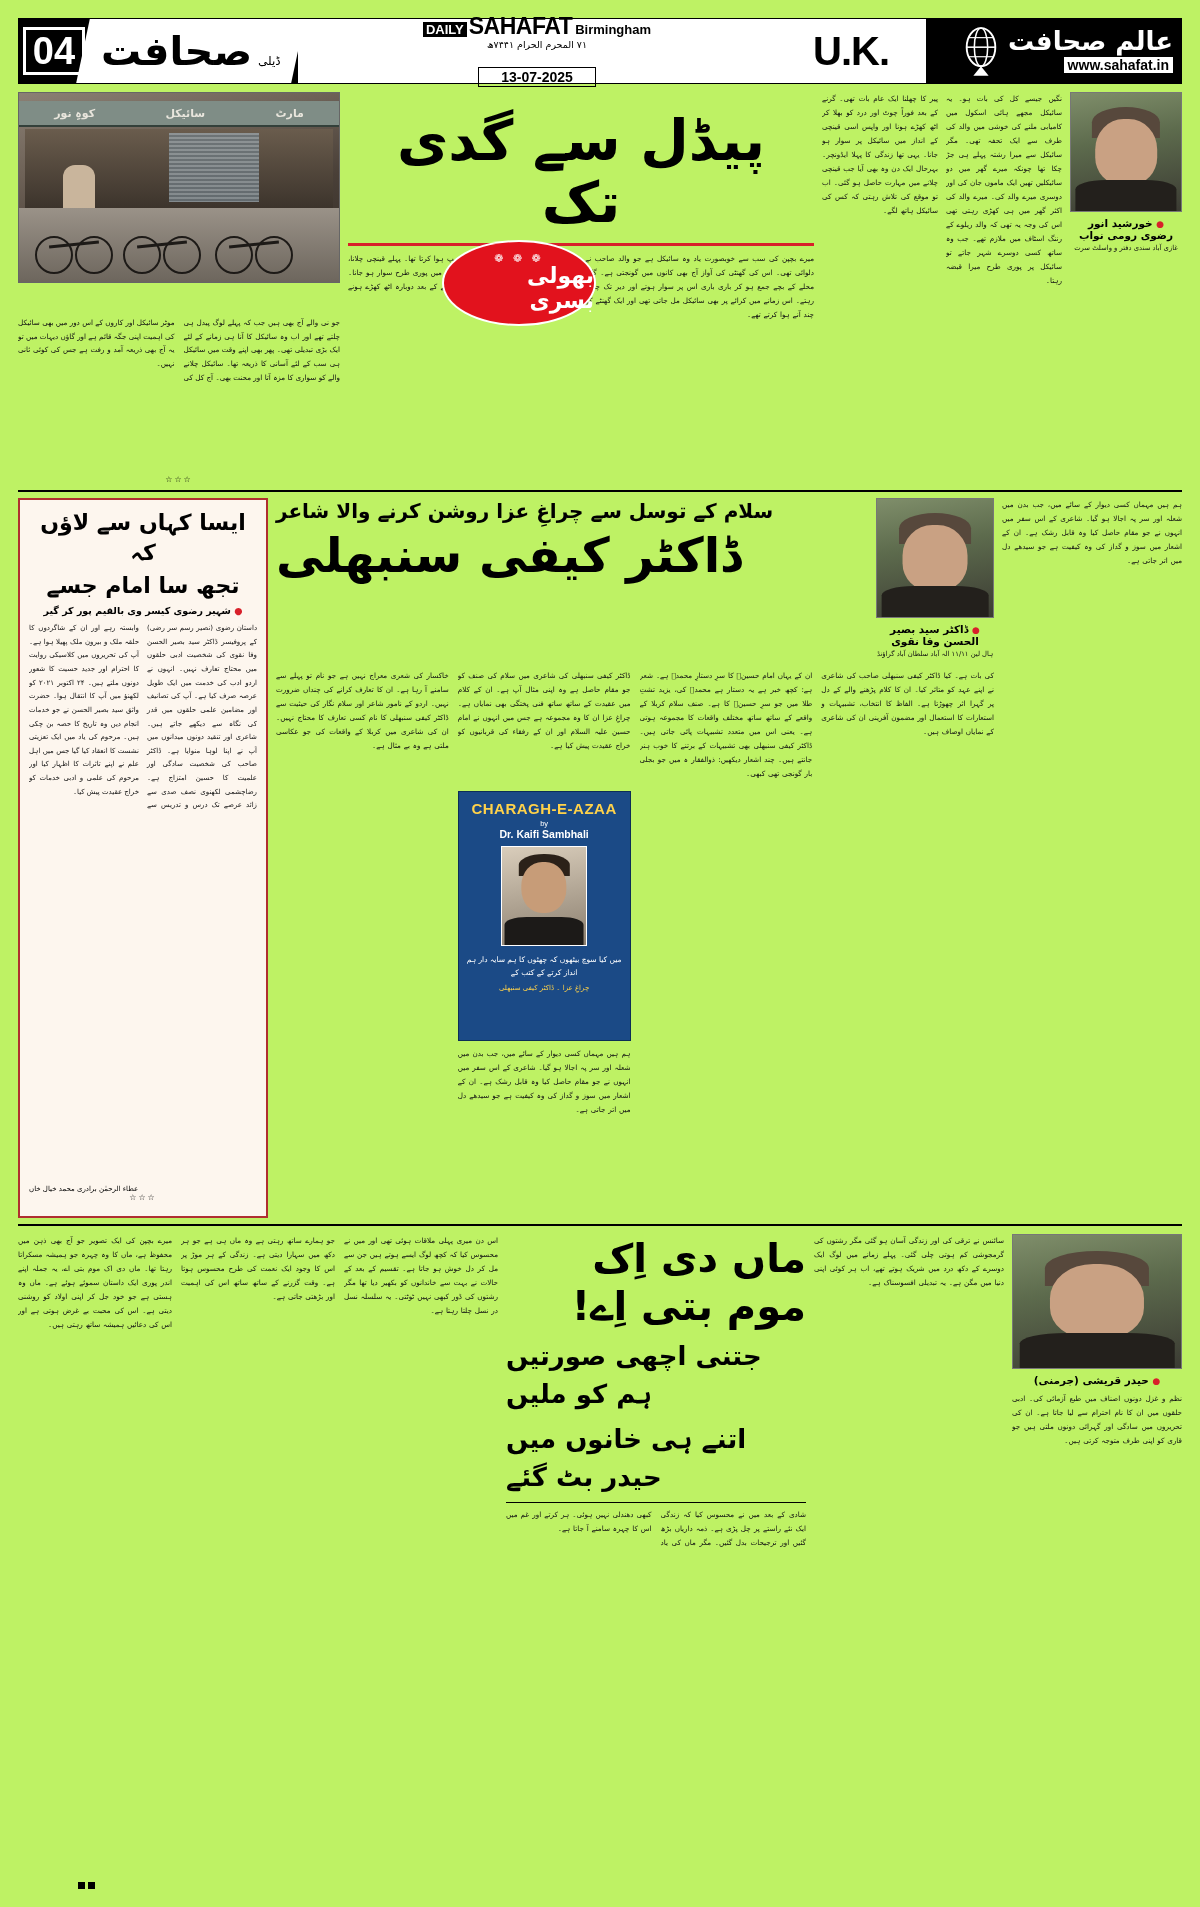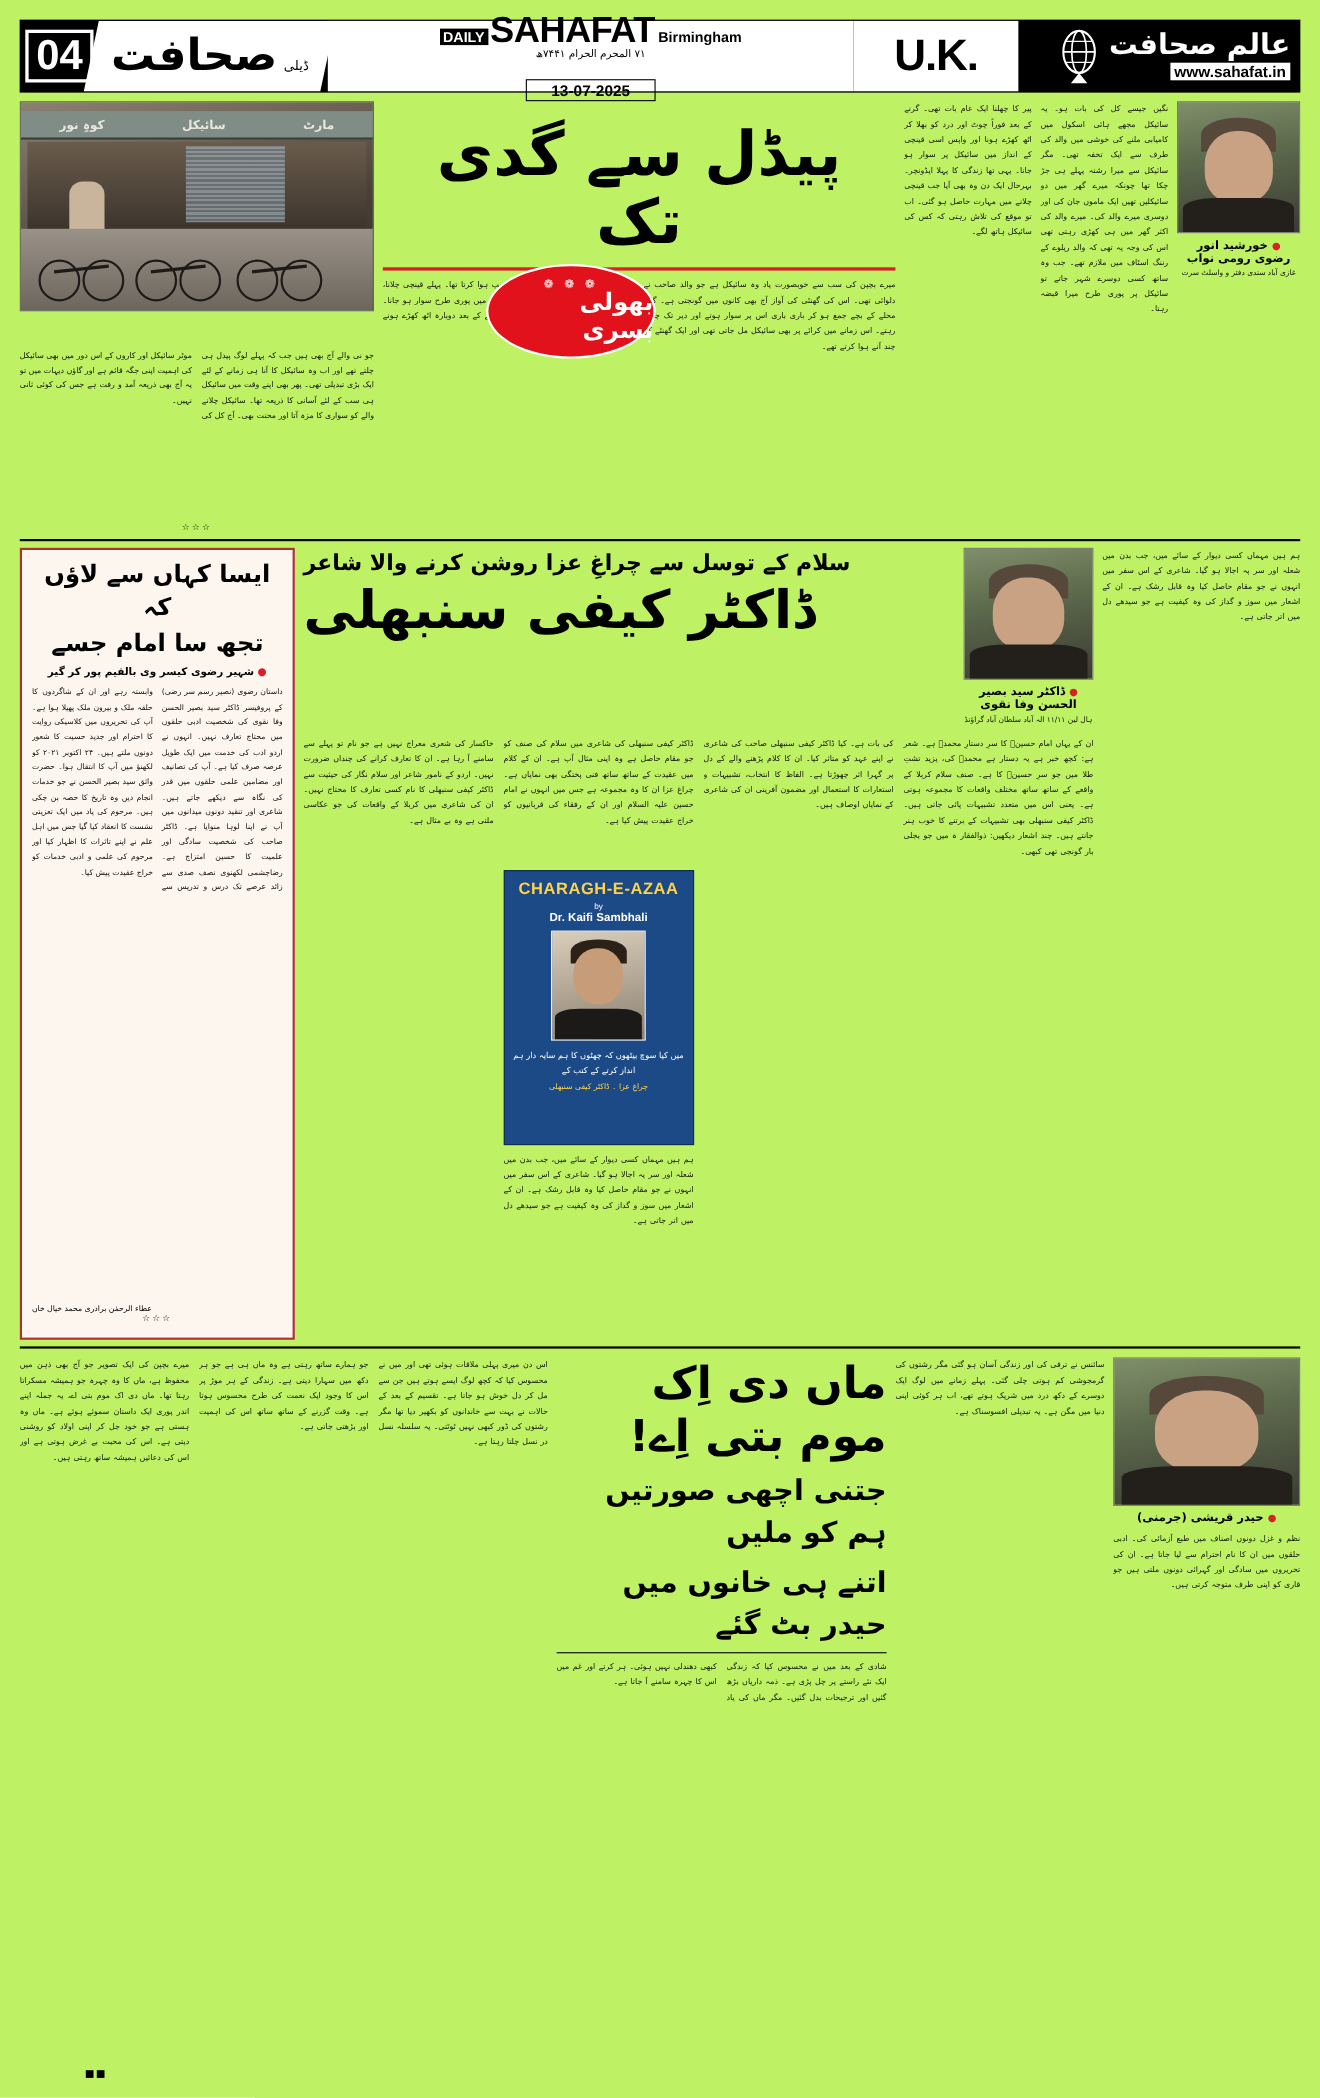--- a/index.html
+++ b/index.html
@@ -72,21 +72,21 @@
     display: flex; align-items: baseline; justify-content: center;
     line-height: 1;
   }
   .mh-daily {
     font-size: 13px; font-weight: bold;
     background: #000; color: #fff;
     padding: 1px 3px; margin-right: 2px;
     font-family: "Liberation Sans", sans-serif;
   }
   .mh-sahafat {
-    font-size: 33px; font-weight: bold; letter-spacing: -0.5px;
+    font-size: 23px; font-weight: bold; letter-spacing: -0.5px;
     font-family: "Liberation Sans", sans-serif;
   }
   .mh-bham {
     font-size: 13px; font-weight: bold; margin-left: 3px;
     font-family: "Liberation Sans", sans-serif;
   }
   .mh-hijri {
     font-size: 9.5px; direction: rtl; margin-top: 1px;
     font-family: "DejaVu Sans", sans-serif;
   }
@@ -359,21 +359,21 @@
   .sec3 { margin-top: 8px; display: flex; gap: 8px; height: 640px; }
   .s3-left { flex: 1 1 auto; display: flex; gap: 9px; }
   .s3-left > .col { flex: 1; }
   .s3-headblock { flex: 0 0 300px; }
   .s3-title {
     font-size: 40px; font-weight: bold; direction: rtl; text-align: right;
     line-height: 1.2; color: #000;
     font-family: "DejaVu Sans", sans-serif;
   }
   .s3-sub {
-    font-size: 26px; font-weight: bold; direction: rtl; text-align: right;
+    font-size: 26px; font-weight: bold; direction: rtl; text-align: left;
     line-height: 1.45; margin-top: 8px; color: #000;
     font-family: "DejaVu Sans", sans-serif;
   }
   .s3-auth { flex: 0 0 170px; }
   .s3-auth .auth-photo { height: 135px; }
 
   .topline { height: 2px; background: #000; margin: 6px 0; }
   .thinline { height: 1px; background: #000; margin: 5px 0; }
   .sq { width: 7px; height: 7px; background: #000; display: inline-block; margin-right: 3px;}
 </style>
@@ -534,22 +534,22 @@
                 <div class="f"></div>
                 <div class="b"></div>
             </div>
             <div class="bc-verse">میں کیا سوچ بیٹھوں کہ چھٹوں کا ہم
 سایہ دار ہم انداز کرتے کے کتب کے</div>
             <div class="bc-pub">چراغِ عزا ۔ ڈاکٹر کیفی سنبھلی</div>
           </div>
           <div class="body-col" style="height:130px">ہم ہیں مہماں کسی دیوار کے سائے میں، جب بدن میں شعلہ اور سر پہ اجالا ہو گیا۔ شاعری کے اس سفر میں انہوں نے جو مقام حاصل کیا وہ قابل رشک ہے۔ ان کے اشعار میں سوز و گداز کی وہ کیفیت ہے جو سیدھے دل میں اتر جاتی ہے۔</div>
         </div>
 
+        <div class="col body-col">ان کے یہاں امام حسینؑ کا سرِ دستارِ محمدؐ ہے۔ شعر ہے: کچھ خبر ہے یہ دستار ہے محمدؐ کی، یزید تشتِ طلا میں جو سرِ حسینؑ کا ہے۔ صنف سلام کربلا کے واقعے کے ساتھ ساتھ مختلف واقعات کا مجموعہ ہوتی ہے۔ یعنی اس میں متعدد تشبیہات پائی جاتی ہیں۔ ڈاکٹر کیفی سنبھلی بھی تشبیہات کے برتنے کا خوب ہنر جانتے ہیں۔ چند اشعار دیکھیں: ذوالفقار ہ میں جو بجلی بار گونجی تھی کبھی۔</div>
         <div class="col body-col">کی بات ہے۔ کیا ڈاکٹر کیفی سنبھلی صاحب کی شاعری نے اپنے عہد کو متاثر کیا۔ ان کا کلام پڑھنے والے کے دل پر گہرا اثر چھوڑتا ہے۔ الفاظ کا انتخاب، تشبیہات و استعارات کا استعمال اور مضمون آفرینی ان کی شاعری کے نمایاں اوصاف ہیں۔</div>
-        <div class="col body-col">ان کے یہاں امام حسینؑ کا سرِ دستارِ محمدؐ ہے۔ شعر ہے: کچھ خبر ہے یہ دستار ہے محمدؐ کی، یزید تشتِ طلا میں جو سرِ حسینؑ کا ہے۔ صنف سلام کربلا کے واقعے کے ساتھ ساتھ مختلف واقعات کا مجموعہ ہوتی ہے۔ یعنی اس میں متعدد تشبیہات پائی جاتی ہیں۔ ڈاکٹر کیفی سنبھلی بھی تشبیہات کے برتنے کا خوب ہنر جانتے ہیں۔ چند اشعار دیکھیں: ذوالفقار ہ میں جو بجلی بار گونجی تھی کبھی۔</div>
       </div>
     </div>
 
     <div class="s2-right body-col">ہم ہیں مہماں کسی دیوار کے سائے میں، جب بدن میں شعلہ اور سر پہ اجالا ہو گیا۔ شاعری کے اس سفر میں انہوں نے جو مقام حاصل کیا وہ قابل رشک ہے۔ ان کے اشعار میں سوز و گداز کی وہ کیفیت ہے جو سیدھے دل میں اتر جاتی ہے۔</div>
   </div>
 
   <div class="topline"></div>
 
   <div class="sec3">
 

